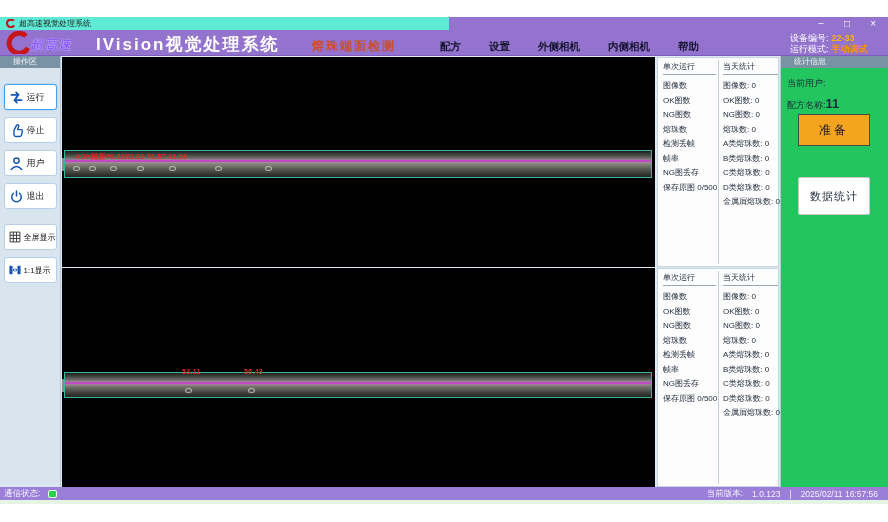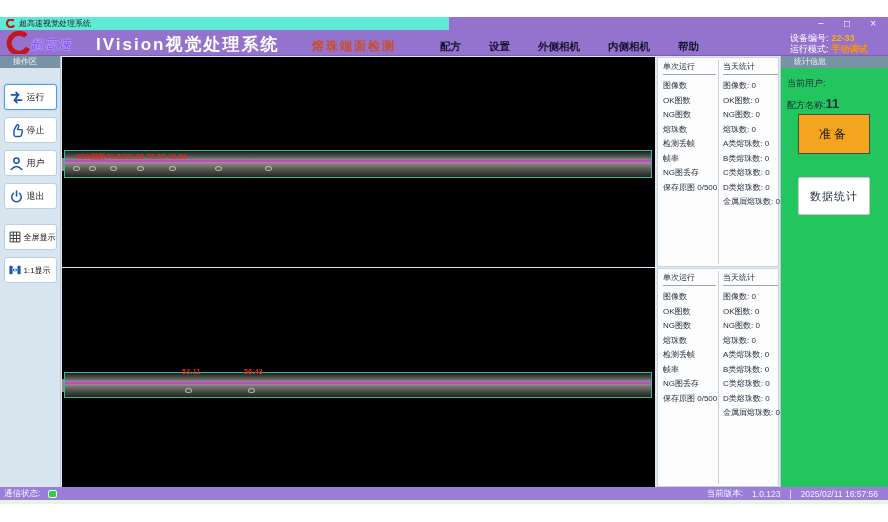--- a/index.html
+++ b/index.html
@@ -64,21 +64,21 @@
   .col-a { left:5px; width:53px; }
   .col-b { left:65px; width:55px; }
   .vline { position:absolute; left:60px; top:2px; bottom:2px; width:1px; background:#c5d0da; }
   .col-h { font-size:8px; color:#1e2a3a; padding-bottom:2px; border-bottom:1px solid #9aa8b5; margin-bottom:4px; white-space:nowrap; }
   .row { font-size:8px; color:#1e2a3a; height:14.5px; line-height:14.5px; white-space:nowrap; }
 
   
   .info { position:absolute; left:780px; top:56px; width:108px; height:431px; background:#22c55e; border-left:1px solid #b8c8d8; }
   .info-row { font-size:9px; color:#1e2a3a; margin:6px 0 0 6px; }
   .info-row b { font-size:13px; }
-  .prepare-btn { position:absolute; left:17px; top:58px; width:72px; height:40px; background:#f5a51d; border:1px solid #4a4a4a;
+  .prepare-btn { position:absolute; left:17px; top:58px; width:72px; height:32px; background:#f5a51d; border:1px solid #4a4a4a;
                  color:#161616; font-size:12px; letter-spacing:3px; display:flex; align-items:center; justify-content:center; cursor:default; }
   .data-btn { position:absolute; left:17px; top:121px; width:72px; height:38px; background:#fff; border:1px solid #c9c9c9; border-radius:2px;
               color:#1e2a3a; font-size:11px; letter-spacing:1px; display:flex; align-items:center; justify-content:center; cursor:default; }
 
   
   .statusbar { position:absolute; left:0; top:487px; width:888px; height:13px; background:#9a7ed8;
                display:flex; align-items:center; font-size:8.5px; color:#f5f2ff; }
   .statusbar .left { display:flex; align-items:center; gap:8px; margin-left:4px; }
   .comm-dot { width:9px; height:8px; background:#2ad24b; border:1px solid #e8ffe8; border-radius:2px; }
   .statusbar .right { margin-left:auto; margin-right:10px; display:flex; gap:9px; align-items:center; }

